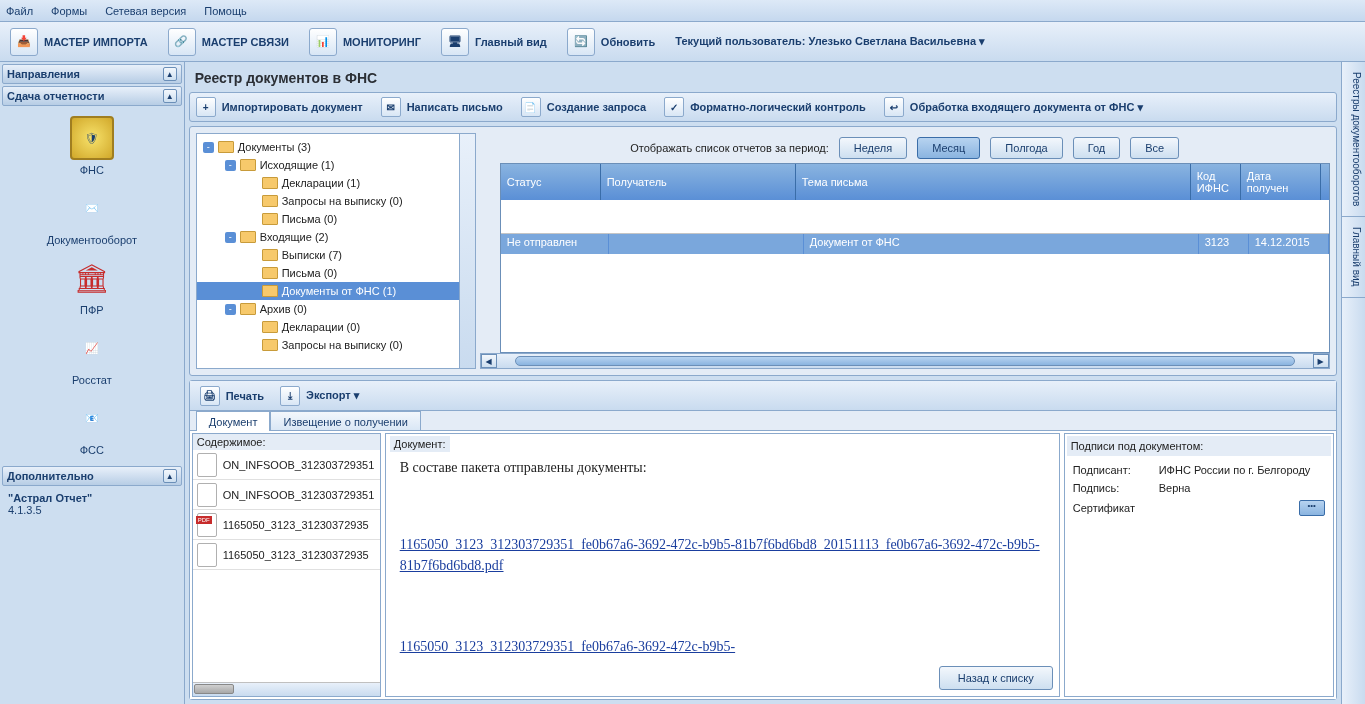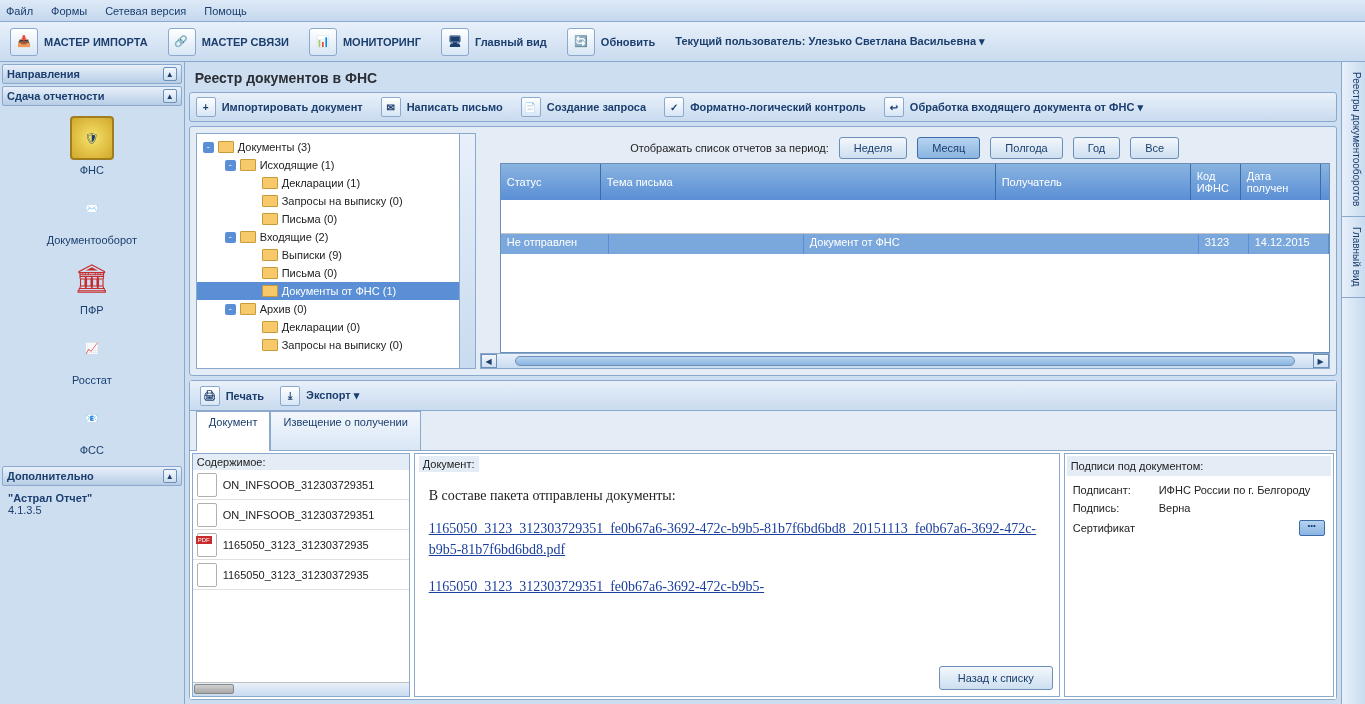--- a/index.html
+++ b/index.html
@@ -37,31 +37,31 @@
 .grid-header { display: flex; height: 36px; background: linear-gradient(#8ab4e0,#5a8fd6); color: #fff; }
 .grid-header > div { padding: 4px 6px; border-right: 1px solid #3a6da8; display:flex; align-items:center; }
 .grid-empty-row { height: 34px; border-bottom: 1px solid #c5c5c5; }
 .grid-row { display: flex; height: 20px; background: #7aa7dc; color: #fff; }
 .grid-row > div { padding: 2px 6px; border-right: 1px solid #5a8fd6; overflow:hidden; white-space:nowrap; }
 .grid-scroll-h { height: 16px; background: linear-gradient(#e8f0fa,#c9dbef); border: 1px solid #8ba9cc; margin-top: auto; display:flex; align-items:center; }
 .grid-scroll-h .thumb { flex:1; height:10px; background: linear-gradient(#b7d3f0,#8ab4e0); border:1px solid #6b8fb8; border-radius:5px; margin:0 18px; }
 .arrow-btn { width:16px; height:14px; background: linear-gradient(#f3f7fc,#cddff0); border:1px solid #6b8fb8; display:flex; align-items:center; justify-content:center; color:#1a3e6e; font-size:8px;}
 .lower-panel { flex: 1; background: #e4ecf6; border: 1px solid #8ba9cc; border-radius: 3px; display: flex; flex-direction: column; }
 .lower-toolbar { height: 30px; background: linear-gradient(#e8f0fa, #c9dbef); display: flex; align-items: center; padding: 0 10px; gap: 16px; color: #1a3e6e; font-weight:bold; border-bottom:1px solid #8ba9cc; }
-.tabs { display: flex; height: 40px; padding-left: 6px; gap: 0; }
+.tabs { display: flex; height: 20px; padding-left: 6px; gap: 0; }
 .tab { padding: 4px 12px; background: linear-gradient(#f3f7fc,#d8e6f5); border: 1px solid #8ba9cc; border-bottom: none; color: #1a3e6e; cursor:pointer; }
 .tab.active { background: #fff; position: relative; z-index: 2; }
 .lower-content { flex: 1; background: #fff; border-top: 1px solid #8ba9cc; margin-top: -1px; display: flex; padding: 2px; gap: 4px; }
-.contents-col { width: 218px; border: 1px solid #8ba9cc; background: #e8f0fa; display: flex; flex-direction: column; }
+.contents-col { width: 189px; border: 1px solid #8ba9cc; background: #e8f0fa; display: flex; flex-direction: column; }
 .col-label { padding: 2px 4px; color: #222; background:#e4ecf6; }
 .file-list { flex: 1; background: #fff; overflow: hidden; }
 .file-item { display: flex; align-items: center; gap: 6px; height: 30px; padding: 0 4px; border-bottom: 1px solid #e0e0e0; color: #222; white-space: nowrap; overflow: hidden; }
 .file-icon { width: 20px; height: 24px; background: #fff; border:1px solid #b0b0b0; border-radius:2px; position:relative; flex-shrink:0; }
 .file-icon.pdf::before { content:'PDF'; position:absolute; top:2px; left:-2px; background:#c72c2c; color:#fff; font-size:6px; padding:1px 2px; }
-.doc-col { flex: 1; border: 1px solid #8ba9cc; background: #fff; display: flex; flex-direction: column; padding: 12px 8px; position:relative; }
+.doc-col { flex: 1; border: 1px solid #8ba9cc; background: #fff; display: flex; flex-direction: column; padding: 4px 8px; position:relative;gap:44px; }
 .doc-text { font-family: 'Times New Roman', serif; font-size: 14px; color: #222; padding: 22px 6px 6px; }
 .doc-link { color: #1a3e9e; text-decoration: underline; cursor: pointer; font-family:'Times New Roman',serif; font-size:14px; line-height:1.5; }
 .back-btn { position: absolute; right: 6px; bottom: 6px; height: 24px; padding: 0 18px; background: linear-gradient(#f3f7fc,#cddff0); border: 1px solid #6b8fb8; border-radius: 3px; color: #1a3e6e; cursor:pointer; }
 .sign-col { width: 270px; border: 1px solid #8ba9cc; background: #fff; padding: 6px 8px; display:flex; flex-direction:column; gap:6px;}
 .sign-row { display: flex; align-items: center; gap: 8px; color: #222; }
 .sign-row .lbl { width: 78px; }
 .cert-btn { width: 26px; height: 16px; background: linear-gradient(#b7d3f0,#8ab4e0); border:1px solid #3a6da8; border-radius:2px; margin-left:auto; color:#1a3e6e; font-size:8px; text-align:center;}
 .sidebar-right { width: 25px; background: linear-gradient(90deg,#e8f0fa,#c9dbef); border-left: 1px solid #8ba9cc; display: flex; flex-direction: column; }
 .vert-tab { flex-shrink:0; writing-mode: vertical-rl; padding: 10px 3px; color: #1a3e6e; border-bottom: 1px solid #8ba9cc; cursor: pointer; text-align: center; font-size: 10px; }
 .chev { width:14px; height:14px; background:linear-gradient(#f3f7fc,#cddff0); border:1px solid #6b8fb8; border-radius:2px; display:flex; align-items:center; justify-content:center; color:#1a3e6e; font-size:8px; }
@@ -201,21 +201,21 @@
               <span>Письма (0)</span>
             </div>
             <div class="tree-node" style="padding-left: 28px;">
               <span class="tree-toggle">-</span>
               <span class="folder-icon"></span>
               <span>Входящие (2)</span>
             </div>
             <div class="tree-node" style="padding-left: 50px;">
               <span style="width:11px"></span>
               <span class="folder-icon"></span>
-              <span>Выписки (9)</span>
+              <span>Выписки (7)</span>
             </div>
             <div class="tree-node" style="padding-left: 50px;">
               <span style="width:11px"></span>
               <span class="folder-icon"></span>
               <span>Письма (0)</span>
             </div>
             <div class="tree-node selected" style="padding-left: 50px;">
               <span style="width:11px"></span>
               <span class="folder-icon"></span>
               <span>Документы от ФНС (1)</span>
@@ -245,22 +245,22 @@
               <div class="filter-btn">Неделя</div>
               <div class="filter-btn active">Месяц</div>
               <div class="filter-btn">Полгода</div>
               <div class="filter-btn">Год</div>
               <div class="filter-btn">Все</div>
             </div>
         </div>
         <div class="grid">
           <div class="grid-header" id="grid-header">
               <div style="width: 100px;">Статус</div>
+              <div style="width: 195px;">Получатель</div>
               <div style="width: 395px;">Тема письма</div>
-              <div style="width: 195px;">Получатель</div>
               <div style="width: 50px;">Код ИФНС</div>
               <div style="width: 80px;">Дата получен</div>
             </div>
           <div class="grid-empty-row"></div>
           <div class="grid-row" id="grid-row">
               <div style="width: 108px;">Не отправлен</div>
               <div style="width: 195px;"></div>
               <div style="width: 395px;">Документ от ФНС</div>
               <div style="width: 50px;">3123</div>
               <div style="width: 80px;">14.12.2015</div>

